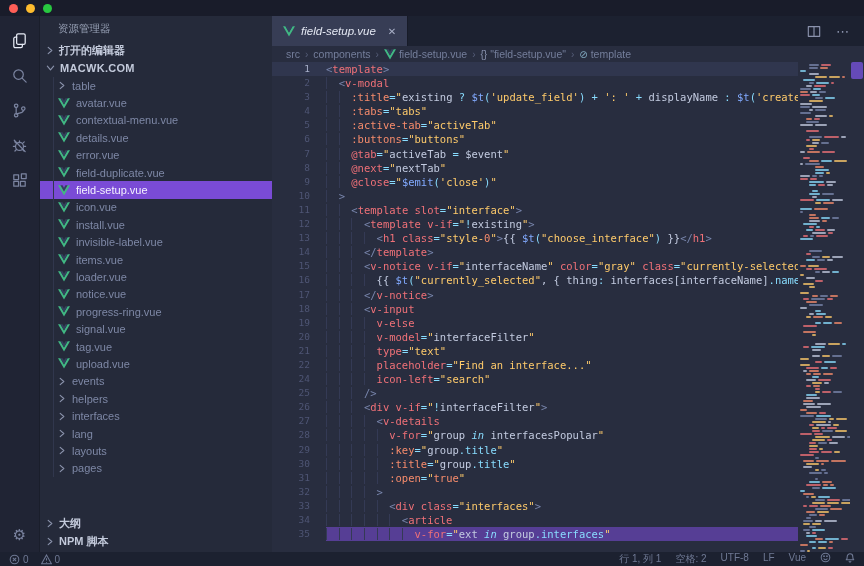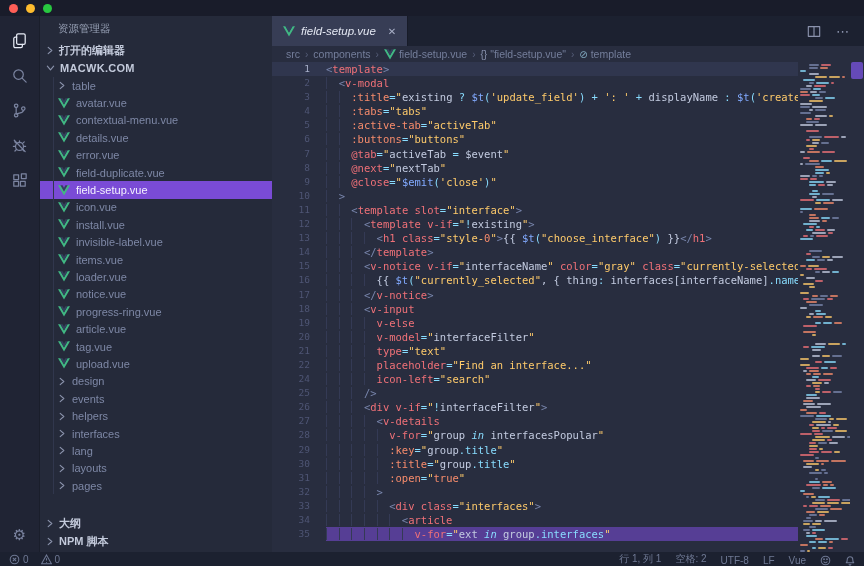--- a/index.html
+++ b/index.html
@@ -84,21 +84,21 @@
   .minimap{width:52px;flex:none;padding-top:2px;overflow:hidden}
   .mrow{height:2px;margin-bottom:1px;display:flex}
   .mseg{height:2px;border-radius:1px;flex:none}
   .vscroll{width:14px;flex:none;position:relative}
   .vthumb{position:absolute;top:0;left:1px;width:12px;height:17px;background:#6b4ec4;border-radius:2px;opacity:.9;cursor:pointer}
 
   
   .statusbar{height:14px;background:#1c2130;display:flex;align-items:center;font-size:10px;
              color:#6f7994;padding:0 9px}
   .sb-left{display:flex;gap:12px;align-items:center}
-  .sb-right{margin-left:auto;display:flex;gap:14px;align-items:flex-end}
+  .sb-right{margin-left:auto;display:flex;gap:14px;align-items:flex-start}
   .status-item{display:flex;align-items:center;gap:3px;cursor:pointer;white-space:nowrap}
 </style>
 </head>
 <body>
 
 <div class="titlebar">
   <div class="lights">
     <span class="light" id="light-close" style="background: rgb(255, 95, 87);"></span>
     <span class="light" id="light-min" style="background: rgb(254, 188, 46);"></span>
     <span class="light" id="light-max" style="background: rgb(40, 200, 64);"></span>
@@ -292,47 +292,39 @@
           </span>
           <span class="lbl">progress-ring.vue</span>
         </div>
         <div class="tree-row">
           <span>
             <svg width="12" height="11" viewBox="0 0 16 14">
               <path d="M0 0h3.2L8 8.2 12.8 0H16L8 13.8 0 0z" fill="#41b883"></path>
               <path d="M3.2 0L8 8.2 12.8 0H9.9L8 3.3 6.1 0H3.2z" fill="#34415e"></path>
             </svg>
           </span>
-          <span class="lbl">article.vue</span>
+          <span class="lbl">signal.vue</span>
         </div>
         <div class="tree-row">
           <span>
             <svg width="12" height="11" viewBox="0 0 16 14">
               <path d="M0 0h3.2L8 8.2 12.8 0H16L8 13.8 0 0z" fill="#41b883"></path>
               <path d="M3.2 0L8 8.2 12.8 0H9.9L8 3.3 6.1 0H3.2z" fill="#34415e"></path>
             </svg>
           </span>
           <span class="lbl">tag.vue</span>
         </div>
         <div class="tree-row">
           <span>
             <svg width="12" height="11" viewBox="0 0 16 14">
               <path d="M0 0h3.2L8 8.2 12.8 0H16L8 13.8 0 0z" fill="#41b883"></path>
               <path d="M3.2 0L8 8.2 12.8 0H9.9L8 3.3 6.1 0H3.2z" fill="#34415e"></path>
             </svg>
           </span>
           <span class="lbl">upload.vue</span>
-        </div>
-        <div class="tree-row">
-          <span class="chev">
-            <svg width="8" height="9" viewBox="0 0 8 10" fill="none" stroke="currentColor" stroke-width="1.3" stroke-linecap="round" stroke-linejoin="round">
-              <path d="M2 1.5L6 5L2 8.5"></path>
-            </svg>
-          </span>
-          <span class="lbl">design</span>
         </div>
         <div class="tree-row">
           <span class="chev">
             <svg width="8" height="9" viewBox="0 0 8 10" fill="none" stroke="currentColor" stroke-width="1.3" stroke-linecap="round" stroke-linejoin="round">
               <path d="M2 1.5L6 5L2 8.5"></path>
             </svg>
           </span>
           <span class="lbl">events</span>
         </div>
         <div class="tree-row">

